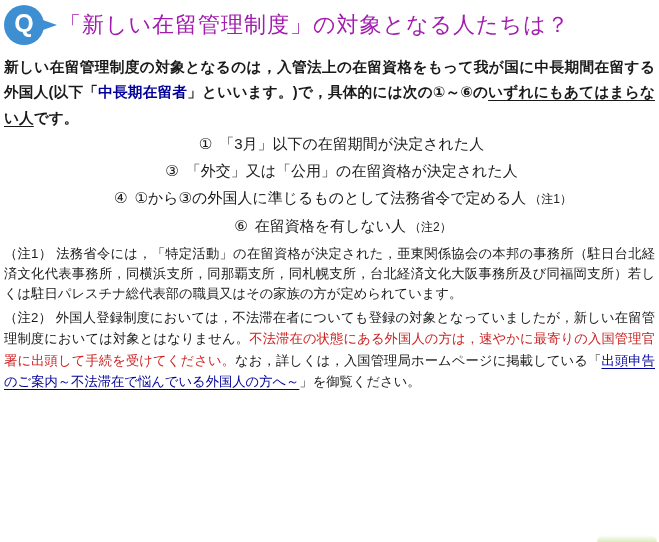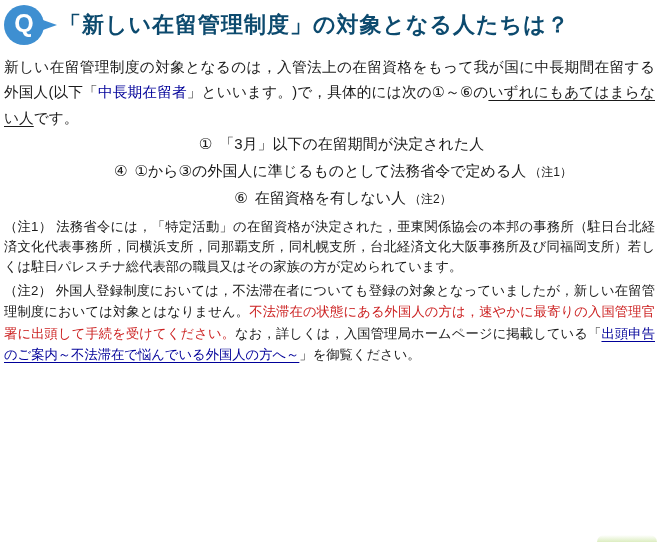--- a/index.html
+++ b/index.html
@@ -44,31 +44,32 @@
     left: 36px;
     top: 14px;
     width: 0; height: 0;
     border-top: 6px solid transparent;
     border-bottom: 6px solid transparent;
     border-left: 17px solid #3e8fd1;
   }
   .title {
     margin: 0;
     font-size: 22px;
-    font-weight: bold;
+    font-weight: normal;
     letter-spacing: 1px;
-    color: #0c4a6e;
+    color: #a21caf;
     white-space: nowrap;
   }
   
   .intro {
     margin: 8px 0 0 0;
     font-size: 14.7px;
     line-height: 25.3px;
     text-align: justify;
+    font-weight: bold;
   }
   .term   { color: #000099; }
   .uline  { text-decoration: underline; text-underline-offset: 3px; }
   .list {
     margin: 0 0 0 27px;
     text-align: center;
   }
   .list-item {
     font-size: 15px;
     line-height: 26.2px;
@@ -117,20 +118,21 @@
       <span class="q-letter">Q</span>
       <span class="q-tail"></span>
     </div>
     <h1 class="title">「新しい在留管理制度」の対象となる人たちは？</h1>
   </div>
 
   <p class="intro"><span>新しい在留管理制度の対象となるのは，入管法上の在留資格をもって我が国に中長期間在留する外国人(以下「</span><span class="term">中長期在留者</span><span>」といいます。)で，具体的には次の①～⑥の</span><span class="uline">いずれにもあてはまらない人</span><span>です。</span></p>
 
   <div class="list">
     <div class="list-item"><span class="num">①</span><span>「3月」以下の在留期間が決定された人</span><span class="note-ref"></span></div>
+    <div class="list-item"><span class="num">③</span><span>「外交」又は「公用」の在留資格が決定された人</span><span class="note-ref"></span></div>
     <div class="list-item"><span class="num">④</span><span>①から③の外国人に準じるものとして法務省令で定める人</span><span class="note-ref">（注1）</span></div>
     <div class="list-item"><span class="num">⑥</span><span>在留資格を有しない人</span><span class="note-ref">（注2）</span></div>
   </div>
 
 
   <p class="note note1">（注1） 法務省令には，「特定活動」の在留資格が決定された，亜東関係協会の本邦の事務所（駐日台北経済文化代表事務所，同横浜支所，同那覇支所，同札幌支所，台北経済文化大阪事務所及び同福岡支所）若しくは駐日パレスチナ総代表部の職員又はその家族の方が定められています。</p>
 
   <p class="note note2"><span>（注2） 外国人登録制度においては，不法滞在者についても登録の対象となっていましたが，新しい在留管理制度においては対象とはなりません。</span><span class="warn">不法滞在の状態にある外国人の方は，速やかに最寄りの入国管理官署に出頭して手続を受けてください。</span><span>なお，詳しくは，入国管理局ホームページに掲載している「</span><a class="doc-link">出頭申告のご案内～不法滞在で悩んでいる外国人の方へ～</a><span>」を御覧ください。</span></p>
 
   <div class="corner-strip"></div>

